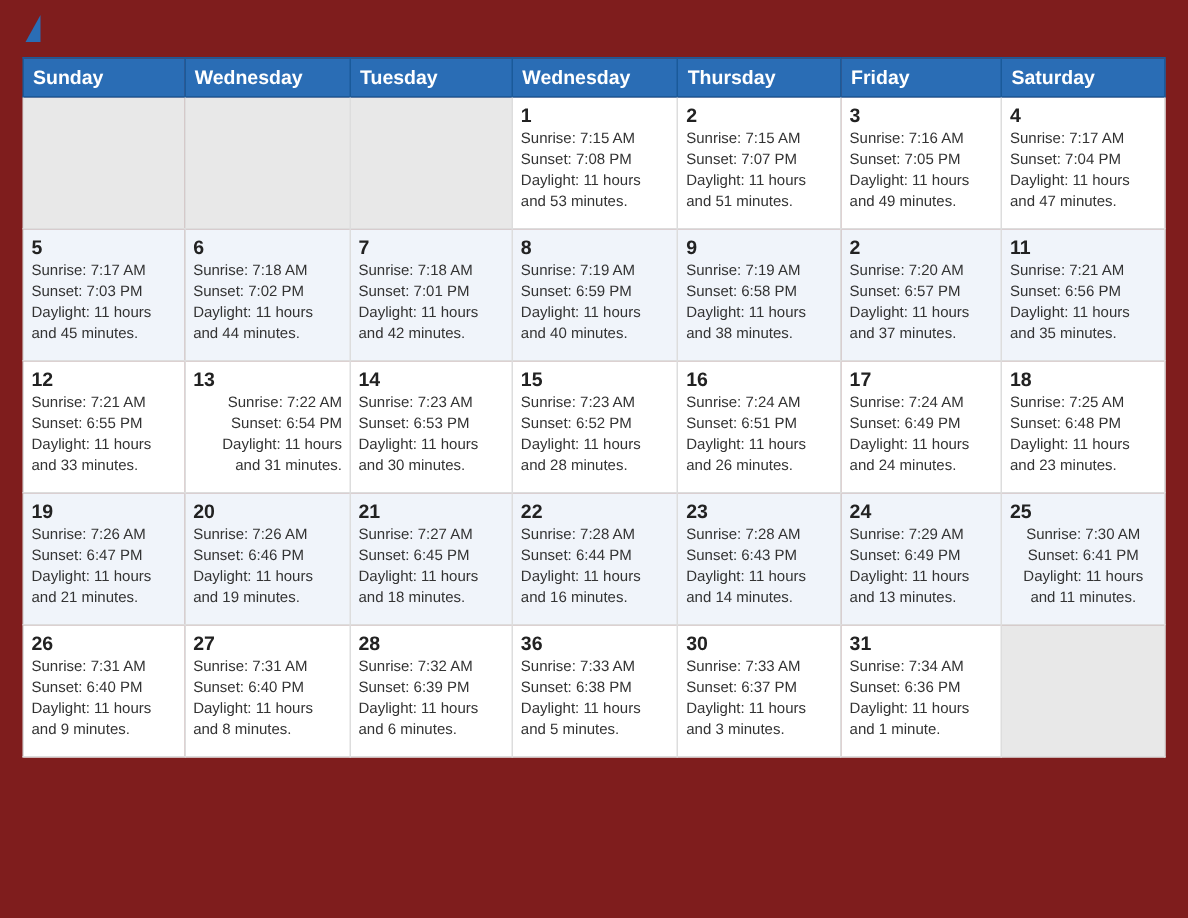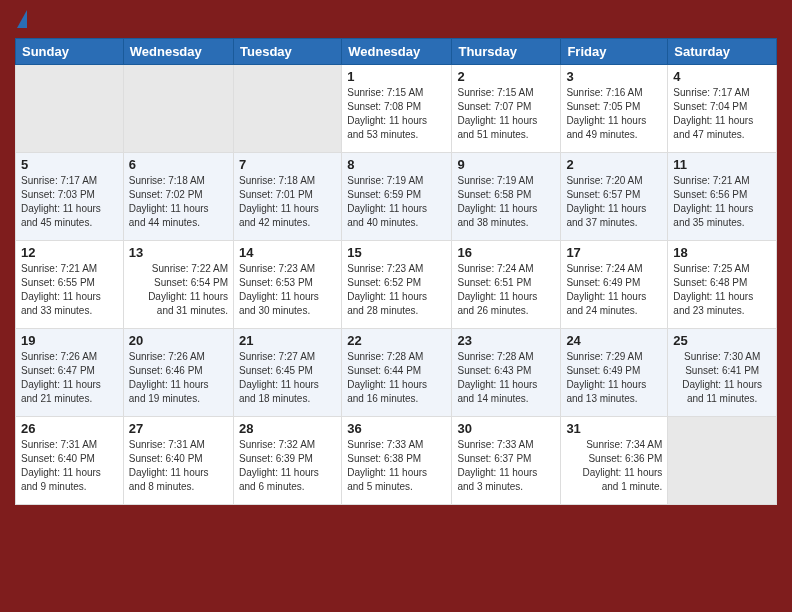--- a/index.html
+++ b/index.html
@@ -350,21 +350,21 @@
           </td>
           <td>
             <span class="day-number">30</span>
             <div class="day-info" style="white-space: pre-line;">Sunrise: 7:33 AM
 Sunset: 6:37 PM
 Daylight: 11 hours
 and 3 minutes.</div>
           </td>
           <td>
             <span class="day-number">31</span>
-            <div class="day-info" style="white-space: pre-line; text-align: right;">Sunrise: 7:34 AM
+            <div class="day-info" style="white-space: pre-line;">Sunrise: 7:34 AM
 Sunset: 6:36 PM
 Daylight: 11 hours
 and 1 minute.</div>
           </td>
           <td class="empty-cell"></td>
         </tr>
       </tbody>
   </table>
 </div>
 

